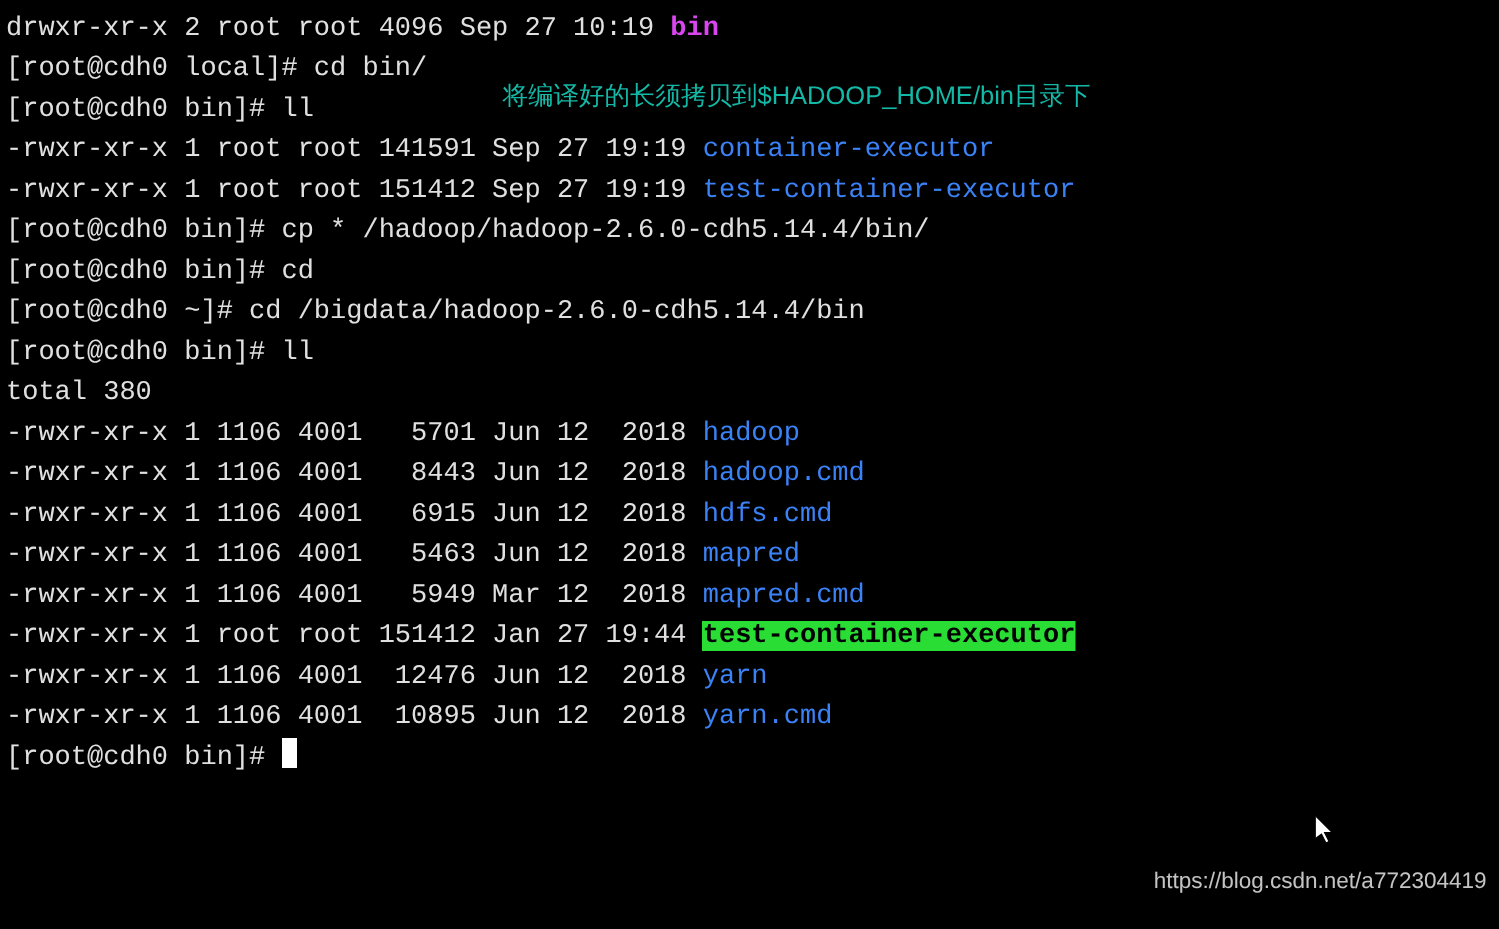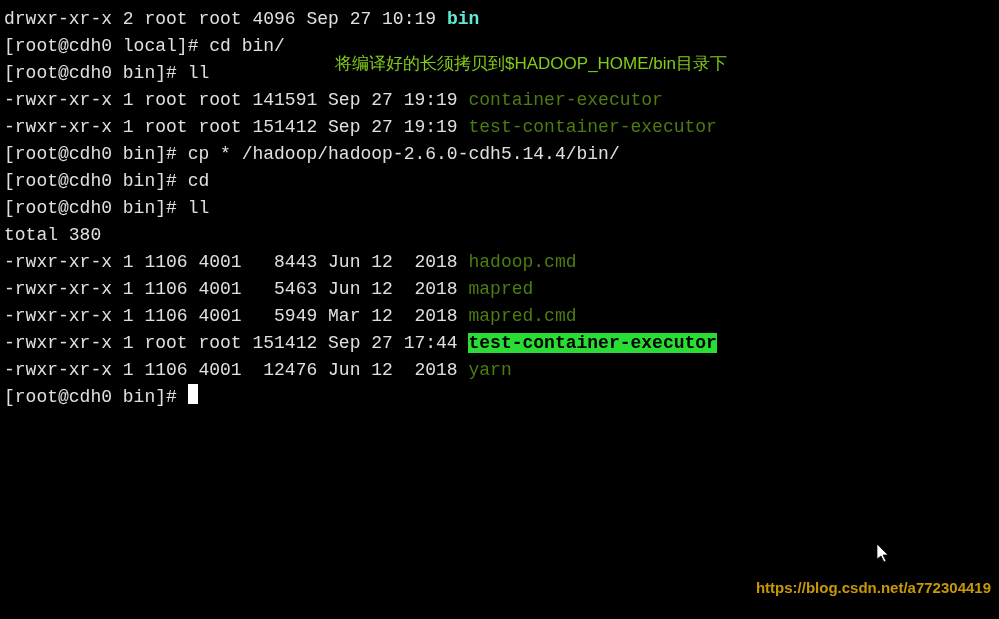--- a/index.html
+++ b/index.html
@@ -9,40 +9,39 @@
       font-size: 18px;
       line-height: 27px;
       color: #e0e0e0;
       width: 999px;
       height: 619px;
       overflow: hidden;
       position: relative;
       padding: 6px 4px;
     }
     .line { white-space: pre; }
-    .blue { color: #5eead4; font-weight: bold; }
-    .green { color: #4d7c0f; }
+    .blue { color: #d946ef; font-weight: bold; }
+    .green { color: #3b82f6; }
     .highlight-green { background: #2add34; color: #000; font-weight: bold; }
     .annotation {
       position: absolute;
       top: 50px;
       left: 335px;
-      color: #84cc16;
+      color: #14b8a6;
       font-family: "Microsoft YaHei", sans-serif;
       font-size: 17px;
     }
     .watermark {
       position: absolute;
       right: 8px;
       bottom: 18px;
-      color: #eab308;
+      color: #e5e5e5;
       font-family: Arial, sans-serif;
       font-size: 15px;
       opacity: 0.85;
-      font-weight: bold;
     }
     .cursor {
       display: inline-block;
       width: 10px;
       height: 20px;
       background: #fff;
       vertical-align: text-bottom;
       margin-bottom: 3px;
     }
     .mouse-pointer {
@@ -58,27 +57,31 @@
 <body>
 
 <div id="terminal">
     <div class="line"><span>drwxr-xr-x 2 root root 4096 Sep 27 10:19 </span><span class="blue">bin</span></div>
     <div class="line"><span>[root@cdh0 local]# cd bin/</span></div>
     <div class="line"><span>[root@cdh0 bin]# ll</span></div>
     <div class="line"><span>-rwxr-xr-x 1 root root 141591 Sep 27 19:19 </span><span class="green">container-executor</span></div>
     <div class="line"><span>-rwxr-xr-x 1 root root 151412 Sep 27 19:19 </span><span class="green">test-container-executor</span></div>
     <div class="line"><span>[root@cdh0 bin]# cp * /hadoop/hadoop-2.6.0-cdh5.14.4/bin/</span></div>
     <div class="line"><span>[root@cdh0 bin]# cd</span></div>
+    <div class="line"><span>[root@cdh0 ~]# cd /bigdata/hadoop-2.6.0-cdh5.14.4/bin</span></div>
     <div class="line"><span>[root@cdh0 bin]# ll</span></div>
     <div class="line"><span>total 380</span></div>
+    <div class="line"><span>-rwxr-xr-x 1 1106 4001   5701 Jun 12  2018 </span><span class="green">hadoop</span></div>
     <div class="line"><span>-rwxr-xr-x 1 1106 4001   8443 Jun 12  2018 </span><span class="green">hadoop.cmd</span></div>
+    <div class="line"><span>-rwxr-xr-x 1 1106 4001   6915 Jun 12  2018 </span><span class="green">hdfs.cmd</span></div>
     <div class="line"><span>-rwxr-xr-x 1 1106 4001   5463 Jun 12  2018 </span><span class="green">mapred</span></div>
     <div class="line"><span>-rwxr-xr-x 1 1106 4001   5949 Mar 12  2018 </span><span class="green">mapred.cmd</span></div>
-    <div class="line"><span>-rwxr-xr-x 1 root root 151412 Sep 27 17:44 </span><span class="highlight-green">test-container-executor</span></div>
+    <div class="line"><span>-rwxr-xr-x 1 root root 151412 Jan 27 19:44 </span><span class="highlight-green">test-container-executor</span></div>
     <div class="line"><span>-rwxr-xr-x 1 1106 4001  12476 Jun 12  2018 </span><span class="green">yarn</span></div>
+    <div class="line"><span>-rwxr-xr-x 1 1106 4001  10895 Jun 12  2018 </span><span class="green">yarn.cmd</span></div>
     <div class="line"><span>[root@cdh0 bin]# </span><span class="cursor"></span></div>
   </div>
 
 <div class="annotation">将编译好的长须拷贝到$HADOOP_HOME/bin目录下</div>
 
 <div class="watermark">https://blog.csdn.net/a772304419</div>
 
 <div class="mouse-pointer">
   <svg width="14" height="20" viewBox="0 0 14 20">
     <path d="M0 0 L0 15 L4 12 L7 18 L9 17 L6 11 L11 11 Z"></path>

